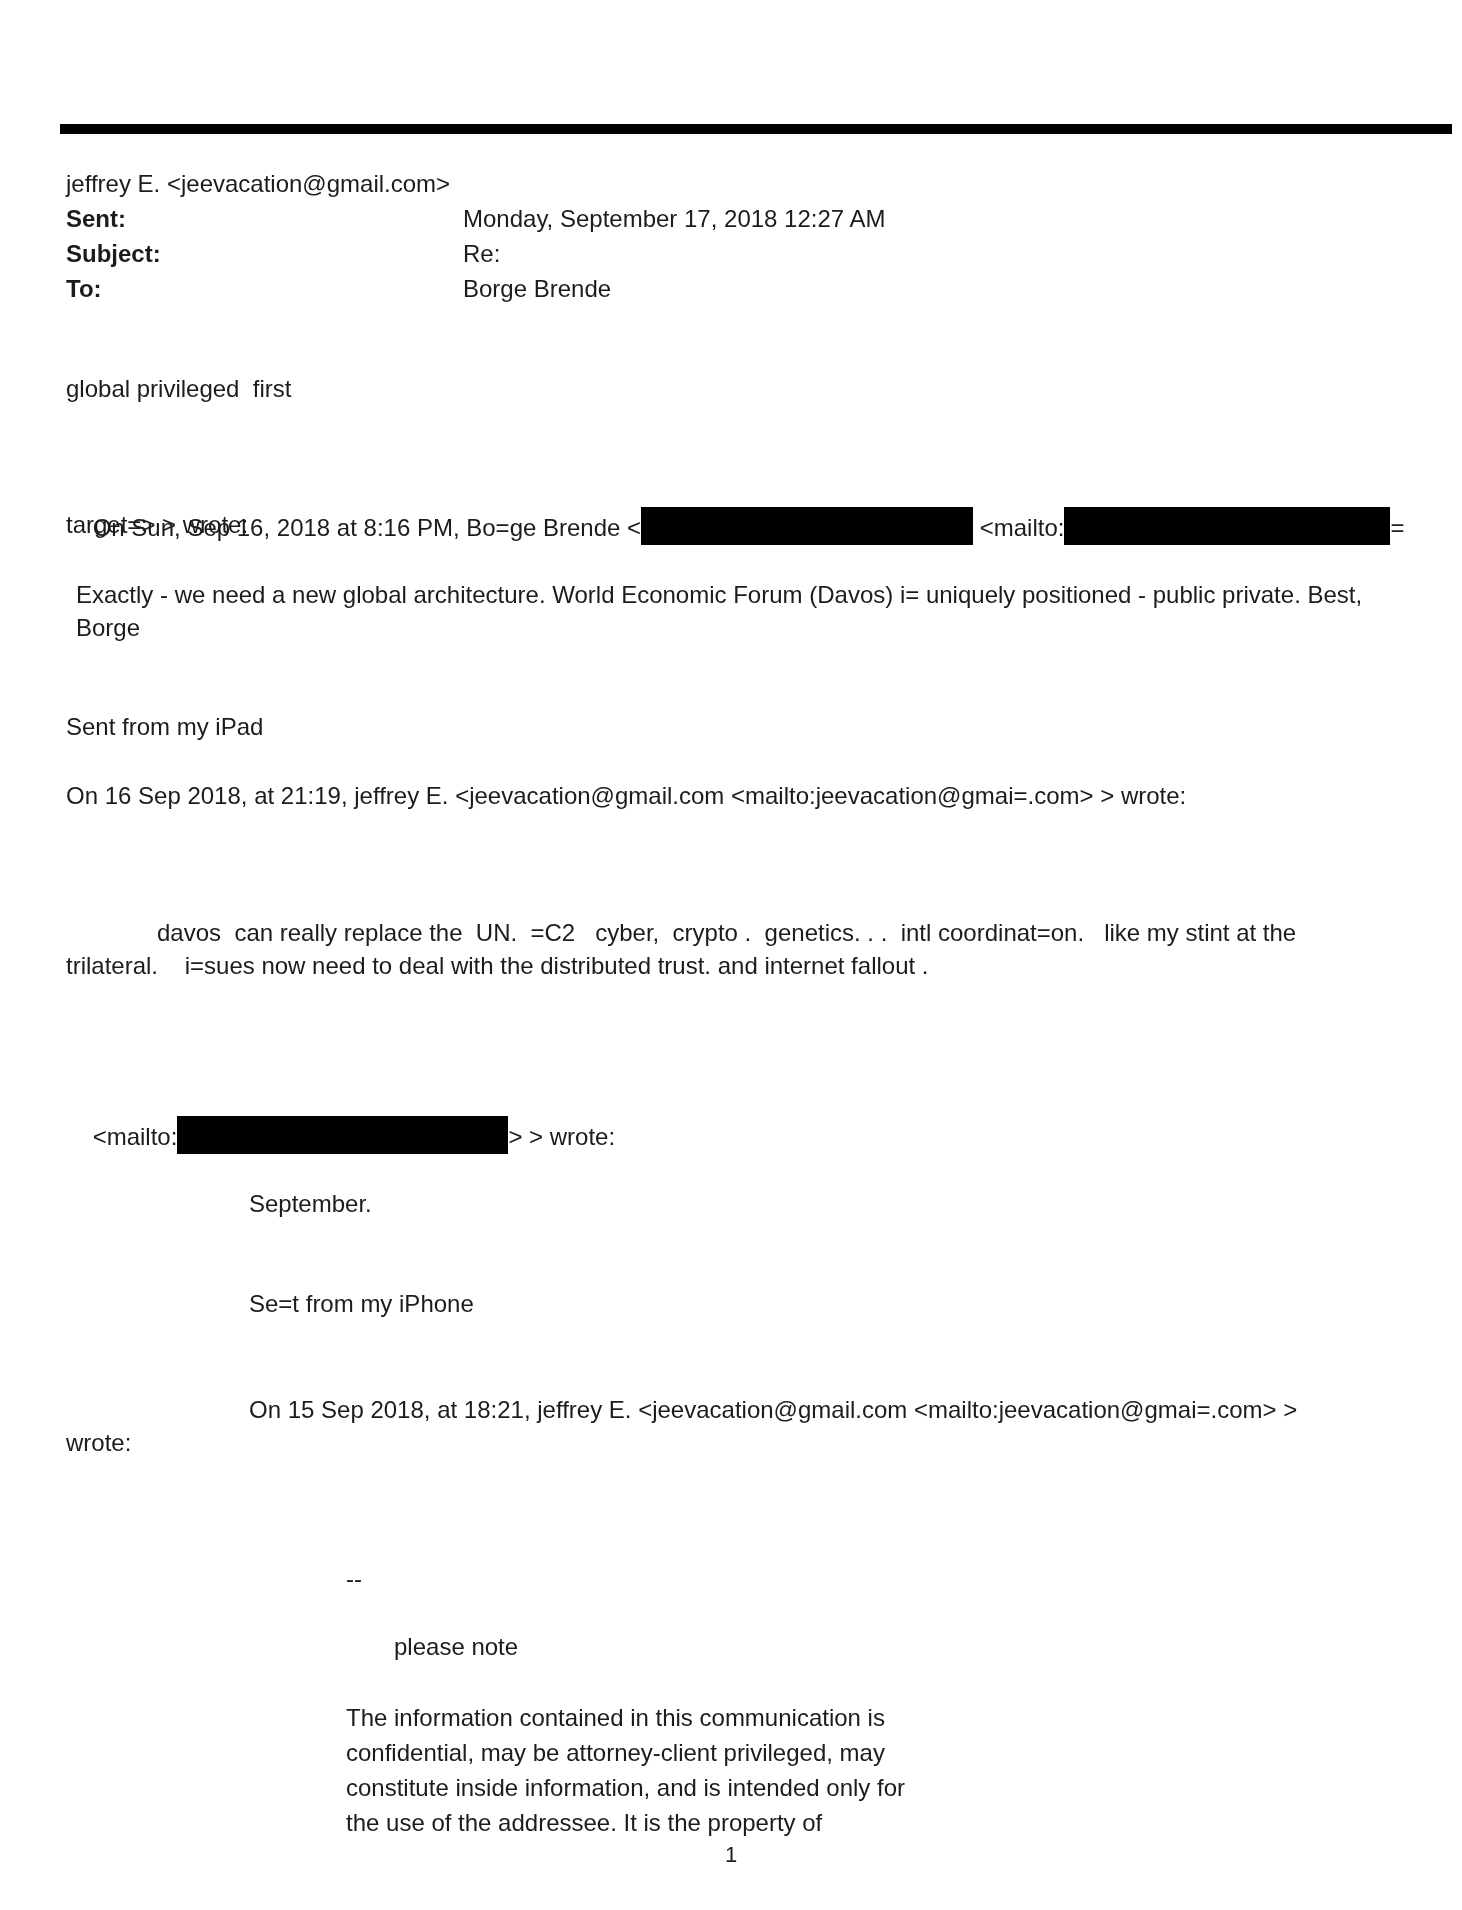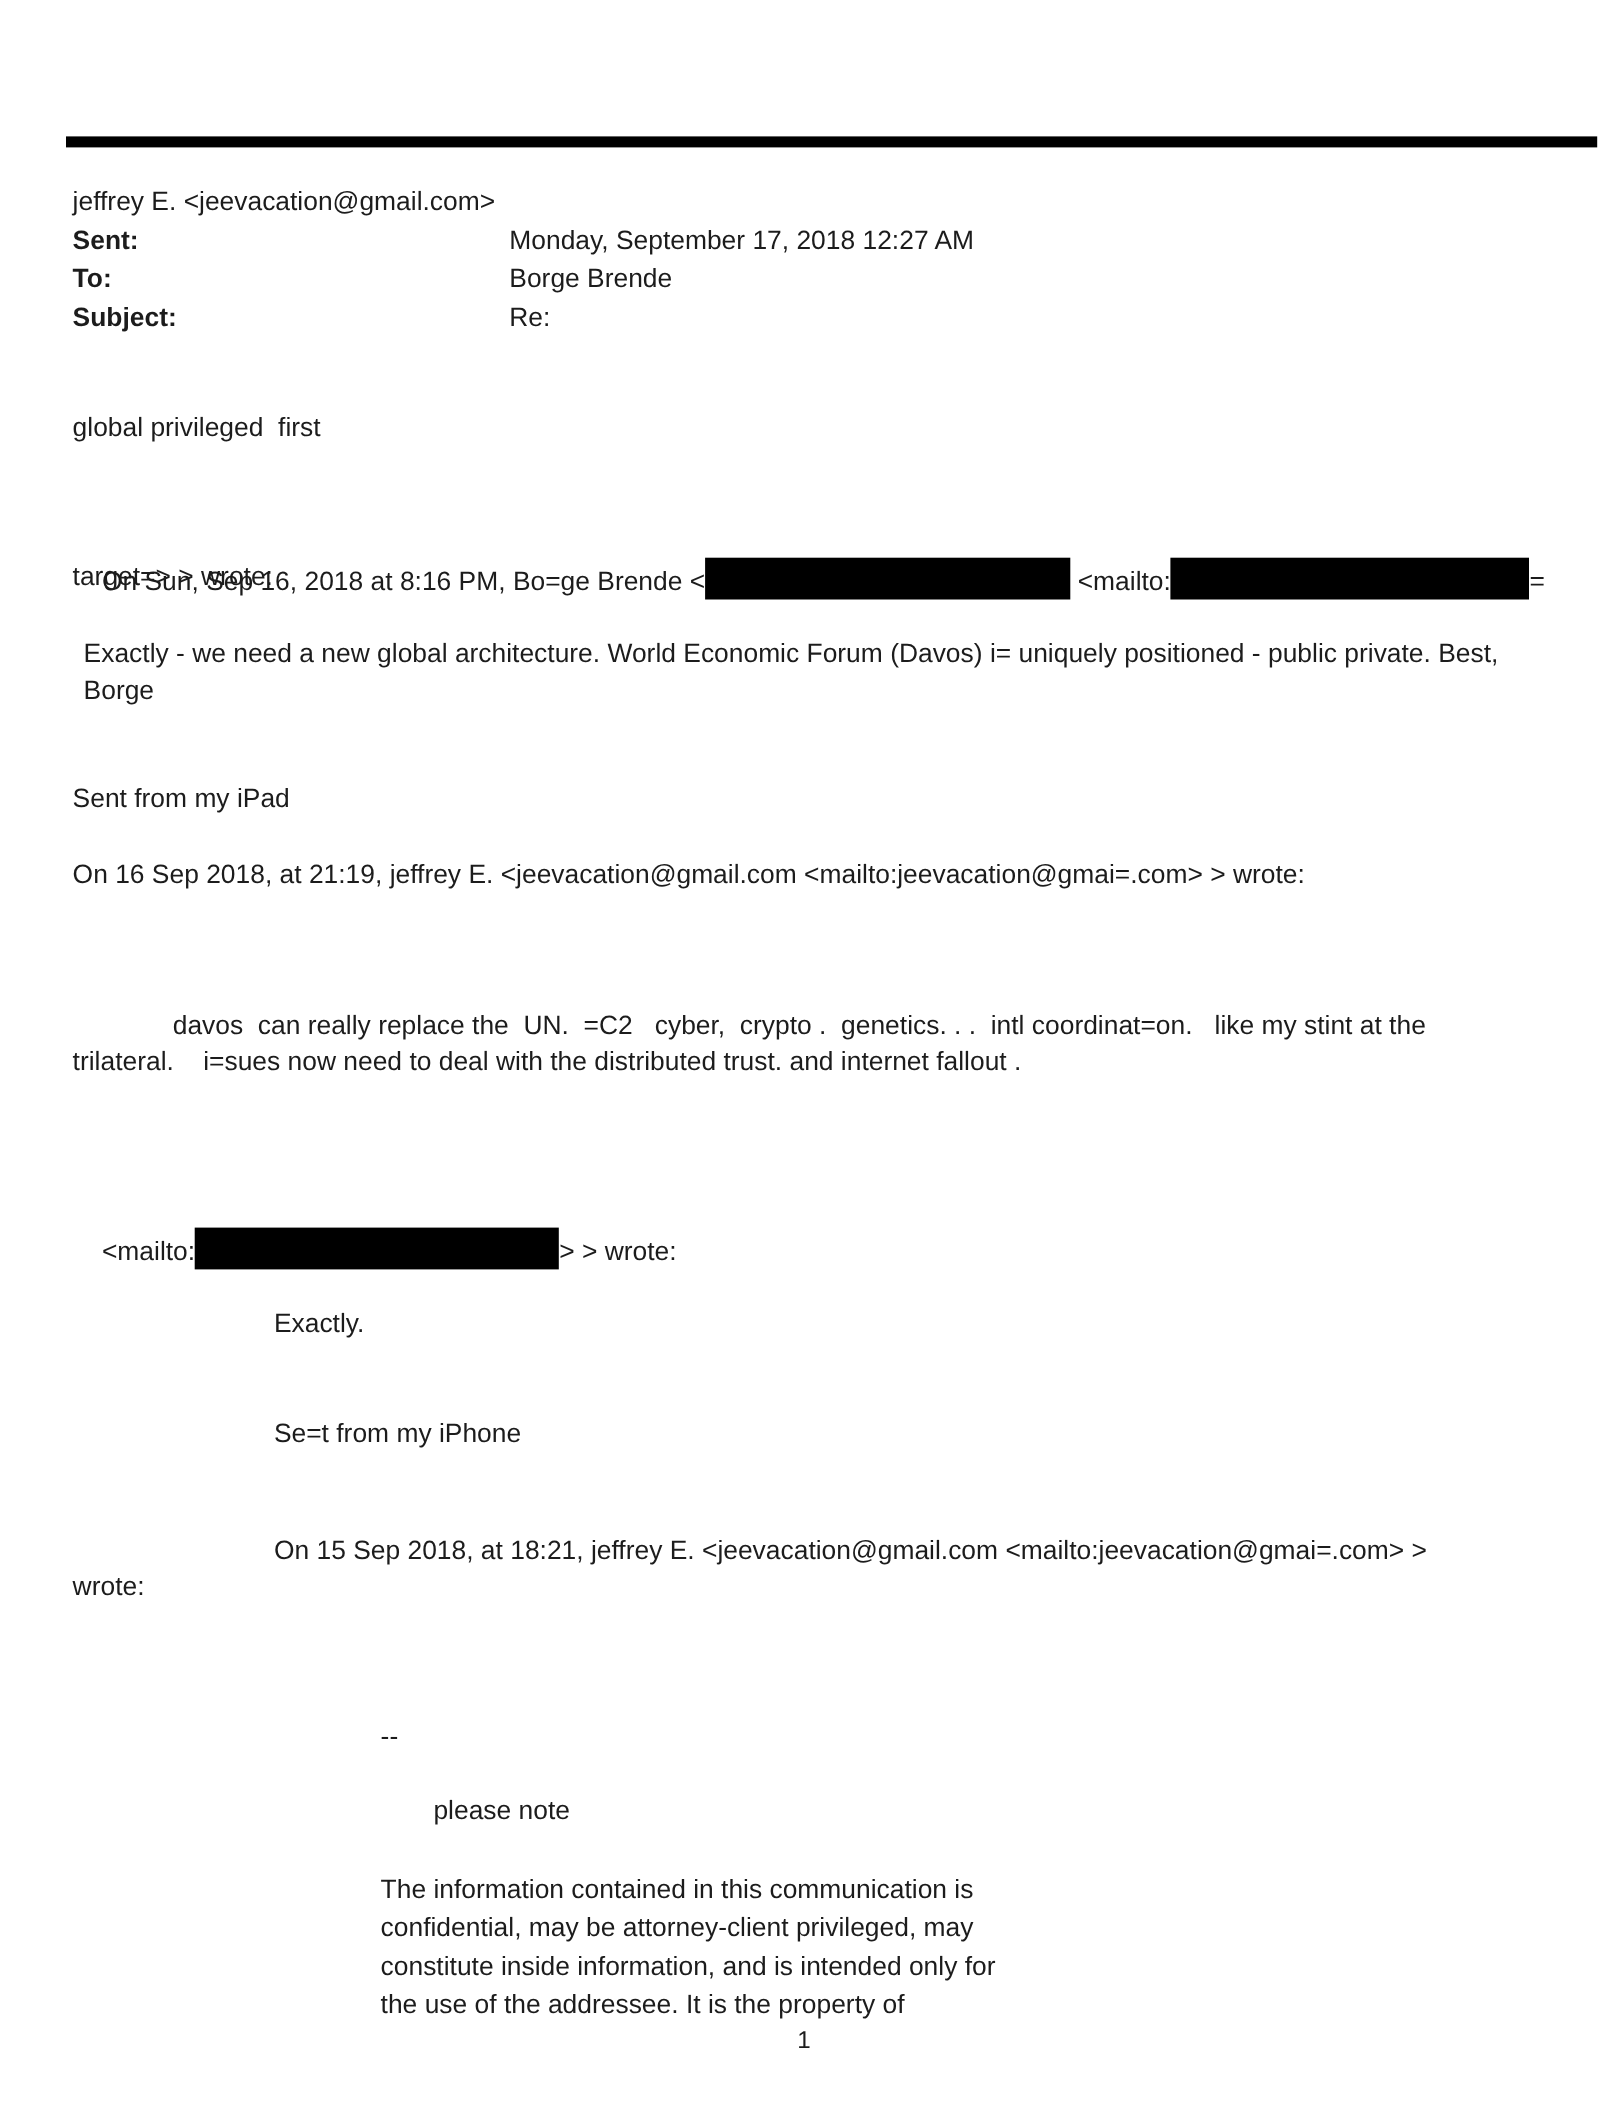--- a/index.html
+++ b/index.html
@@ -66,26 +66,26 @@
 
   <div class="hdr">
     <div class="hrow">
       <span class="hval">jeffrey E. &lt;jeevacation@gmail.com&gt;</span>
     </div>
     <div class="hrow">
       <span class="hlabel">Sent:</span>
       <span class="hval">Monday, September 17, 2018 12:27 AM</span>
     </div>
     <div class="hrow">
+      <span class="hlabel">Subject:</span>
+      <span class="hval">Re:</span>
+    </div>
+    <div class="hrow">
       <span class="hlabel">To:</span>
       <span class="hval">Borge Brende</span>
-    </div>
-    <div class="hrow">
-      <span class="hlabel">Subject:</span>
-      <span class="hval">Re:</span>
     </div>
   </div>
 
   <div class="p" style="left:66px; top:372px;">global privileged  first</div>
 
   <div class="p" style="left:66px; top:474px; width:1396px; white-space:pre;">
     <span>On Sun, Sep 16, 2018 at 8:16 PM, Bo=ge Brende &lt;</span><span class="redact rw332"></span><span> &lt;mailto:</span><span class="redact rw326"></span><span>=</span>
   </div>
   <div class="p" style="left:66px; top:508px;">target=&gt; &gt; wrote:</div>
 
@@ -96,21 +96,21 @@
 
   <div class="p" style="left:66px; top:779px; width:1390px;">On 16 Sep 2018, at 21:19, jeffrey E. &lt;jeevacation@gmail.com &lt;mailto:jeevacation@gmai=.com&gt; &gt; wrote:</div>
 
   <div class="p" style="left:66px; top:916px; width:1392px; text-indent:91px;">davos  can really replace the  UN.  =C2   cyber,  crypto .  genetics. . .  intl coordinat=on.   like my stint at the
 trilateral.    i=sues now need to deal with the distributed trust. and internet fallout .</div>
 
   <div class="p" style="left:66px; top:1083px; white-space:pre;">
     <span>&lt;mailto:</span><span class="redact rw331"></span><span>&gt; &gt; wrote:</span>
   </div>
 
-  <div class="p" style="left:249px; top:1187px;">Exactly.</div>
+  <div class="p" style="left:249px; top:1187px;">September.</div>
 
   <div class="p" style="left:249px; top:1287px;">Se=t from my iPhone</div>
 
   <div class="p" style="left:66px; top:1393px; width:1390px; text-indent:183px;">On 15 Sep 2018, at 18:21, jeffrey E. &lt;jeevacation@gmail.com &lt;mailto:jeevacation@gmai=.com&gt; &gt;
 wrote:</div>
 
 
   <div class="p" style="left:346px; top:1562px;">--</div>
 
   <div class="p" style="left:394px; top:1630px;">please note</div>

